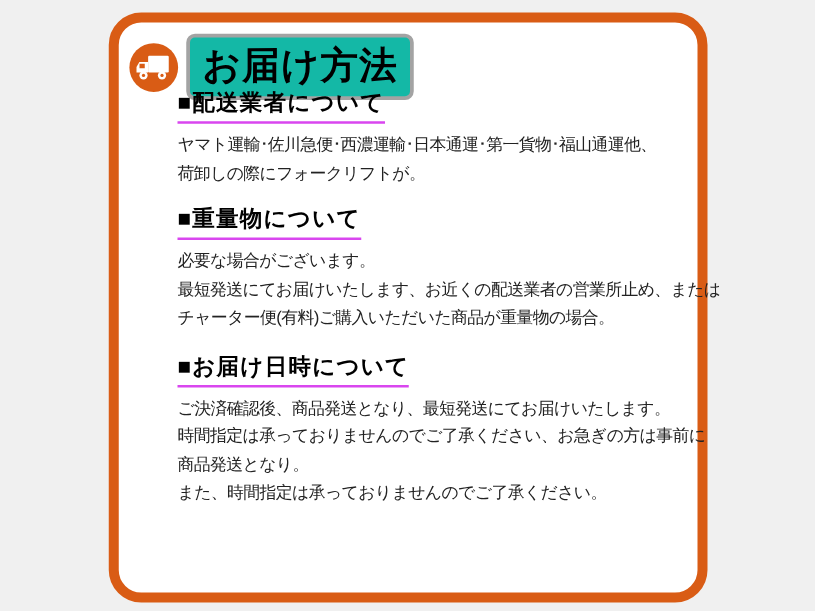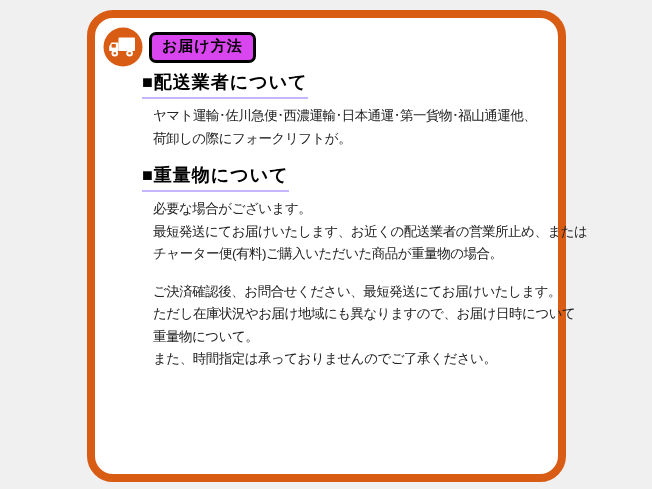--- a/index.html
+++ b/index.html
@@ -38,51 +38,51 @@
     align-items: center;
     gap: 6px;
   }
   .truck-circle {
     width: 40px;
     height: 40px;
     display: inline-block;
     line-height: 0;
   }
   .title-box {
-    border: 3px solid #000000;
+    border: 3px solid #a3a3a3;
     border-radius: 7px;
-    background: #d946ef;
+    background: #14b8a6;
     padding: 2px 10px 4px 10px;
-    font-size: 15px;
+    font-size: 30px;
     font-weight: bold;
     color: #000;
     letter-spacing: 1px;
     white-space: nowrap;
   }
   .content {
     position: absolute;
     left: 47px;
     top: 52px;
     width: 412px;
   }
   .section { margin: 0; }
   .section.s2 { margin-top: 13px; }
   .section.s3 { margin-top: 15px; }
   .sec-head {
     display: inline-block;
     font-size: 18px;
     font-weight: bold;
     color: #000;
     letter-spacing: 1px;
-    border-bottom: 2px solid #c4b5fd;
+    border-bottom: 2px solid #d946ef;
     padding-bottom: 3px;
     white-space: nowrap;
   }
   .sec-body {
-    margin: 6px 0 0 11px;
+    margin: 6px 0 0 0;
     font-size: 13.5px;
     letter-spacing: -0.5px;
     line-height: 22.5px;
     color: #222;
   }
   .line {
     white-space: nowrap;
   }
 </style>
 </head>
@@ -120,23 +120,24 @@
       <div class="section s2">
         <div class="sec-head">■重量物について</div>
         <div class="sec-body">
           <div class="line">必要な場合がございます。</div>
           <div class="line">最短発送にてお届けいたします、お近くの配送業者の営業所止め、または</div>
           <div class="line">チャーター便(有料)ご購入いただいた商品が重量物の場合。</div>
         </div>
       </div>
 
       <div class="section s3">
+        <div class="sec-head">■お届け日時について</div>
         <div class="sec-body">
-          <div class="line">ご決済確認後、お問合せください、最短発送にてお届けいたします。</div>
-          <div class="line">ただし在庫状況やお届け地域にも異なりますので、お届け日時について</div>
-          <div class="line">重量物について。</div>
+          <div class="line">ご決済確認後、商品発送となり、最短発送にてお届けいたします。</div>
+          <div class="line">時間指定は承っておりませんのでご了承ください、お急ぎの方は事前に</div>
+          <div class="line">商品発送となり。</div>
           <div class="line">また、時間指定は承っておりませんのでご了承ください。</div>
         </div>
       </div>
 
     </div>
   </div>
 </div>
 
 </body></html>

